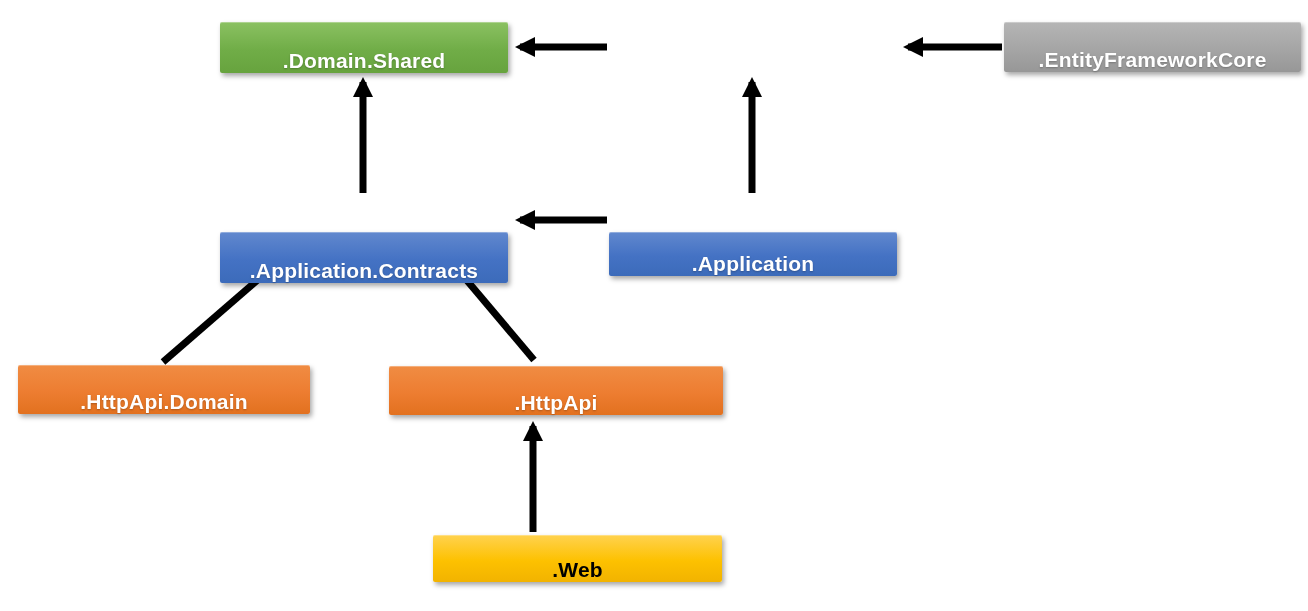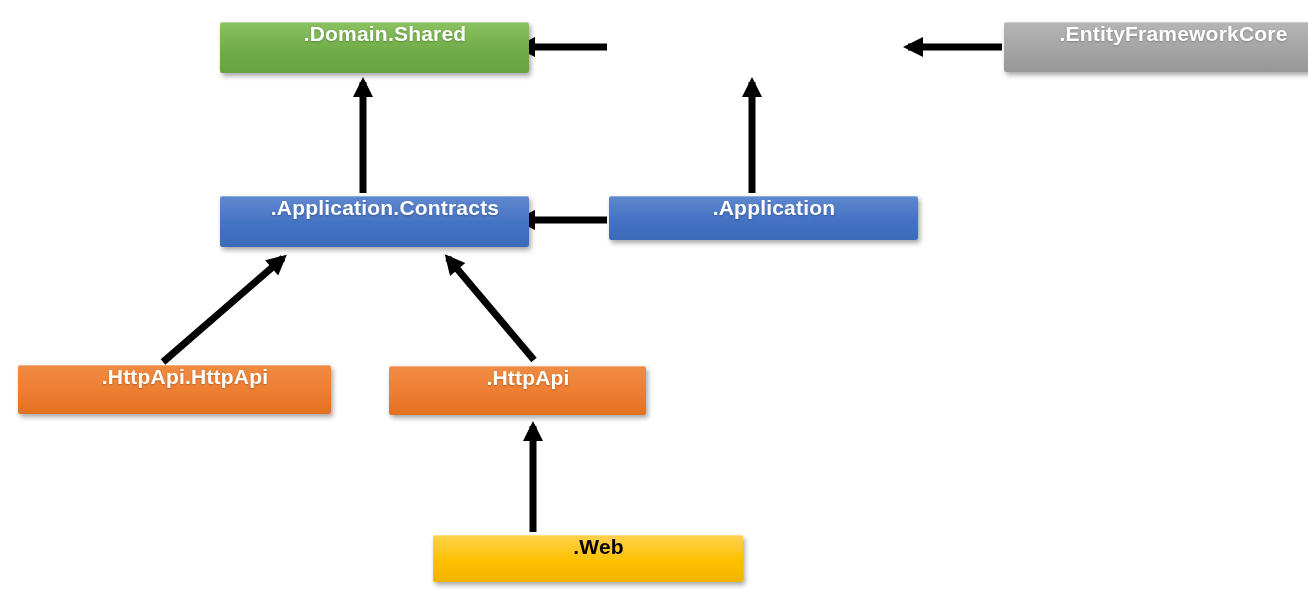--- a/index.html
+++ b/index.html
@@ -12,50 +12,49 @@
     overflow: hidden;
   }
   #arrow-layer {
     position: absolute;
     left: 0; top: 0;
     width: 1308px; height: 611px;
   }
   .node {
     position: absolute;
     display: flex;
-    align-items: flex-start;
+    align-items: flex-end;
     justify-content: center;
     border-radius: 2px;
     box-shadow: 2px 3px 5px rgba(0,0,0,0.35), inset 0 1px 0 rgba(255,255,255,0.30);
     font-weight: bold;
     font-size: 21px;
     letter-spacing: 0.2px;
-    padding-left: 21px;
   }
   .node .label { white-space: nowrap; }
   .white-text { color: #ffffff; text-shadow: 0 1px 2px rgba(0,0,0,0.25); }
   .black-text { color: #000000; }
   .green  { background: linear-gradient(180deg, #8bc162 0%, #70ad47 55%, #67a33e 100%); }
-  .blue   { background: linear-gradient(180deg, #6188ce 0%, #4472c4 55%, #3c6bba 100%); }
+  .blue   { background: linear-gradient(180deg, #6188ce 0%, #4472c4 55%, #3c6bba 100%); margin-top: 36px; }
   .orange { background: linear-gradient(180deg, #f08c43 0%, #ed7d31 55%, #e2711f 100%); }
   .gray   { background: linear-gradient(180deg, #b5b5b5 0%, #a5a5a5 55%, #979797 100%); }
   .yellow { background: linear-gradient(180deg, #ffd24f 0%, #fdc100 55%, #f2b300 100%); }
   .arrow {
     stroke: #000000;
     stroke-width: 7;
     fill: none;
   }
   
   #node-domain-shared        { left: 220px;  top: 22px;  width: 288px; height: 51px; }
   #node-domain               { left: 609px;  top: 22px;  width: 288px; height: 51px; }
   #node-entity-framework-core{ left: 1004px; top: 22px;  width: 297px; height: 50px; }
   #node-application-contracts{ left: 220px;  top: 196px; width: 288px; height: 51px; }
   #node-application          { left: 609px;  top: 196px; width: 288px; height: 44px; }
   #node-httpapi-client       { left: 18px;   top: 365px; width: 292px; height: 49px; }
-  #node-httpapi              { left: 389px;  top: 366px; width: 236px; height: 49px; }
+  #node-httpapi              { left: 389px;  top: 366px; width: 334px; height: 49px; }
   #node-web                  { left: 389px;  top: 535px; width: 289px; height: 47px; margin-left: 44px; }
 </style>
 </head>
 <body>
 
 <div id="canvas">
 
   <svg id="arrow-layer" viewBox="0 0 1308 611" xmlns="http://www.w3.org/2000/svg">
     <defs>
       <marker id="arrowhead" viewBox="0 0 12 12" markerWidth="22" markerHeight="20" refX="9" refY="6" orient="auto" markerUnits="userSpaceOnUse">
@@ -83,21 +82,21 @@
 
   <div id="node-application-contracts" class="node blue white-text">
     <span class="label">.Application.Contracts</span>
   </div>
 
   <div id="node-application" class="node blue white-text">
     <span class="label">.Application</span>
   </div>
 
   <div id="node-httpapi-client" class="node orange white-text">
-    <span class="label">.HttpApi.HttpApi</span>
+    <span class="label">.HttpApi.Domain</span>
   </div>
 
   <div id="node-httpapi" class="node orange white-text">
     <span class="label">.HttpApi</span>
   </div>
 
   <div id="node-web" class="node yellow black-text">
     <span class="label">.Web</span>
   </div>
 

